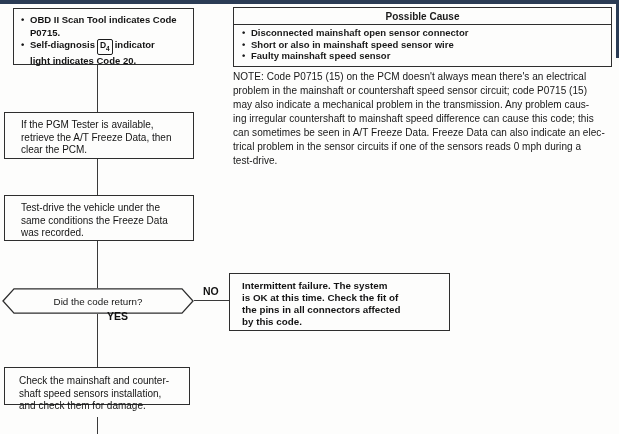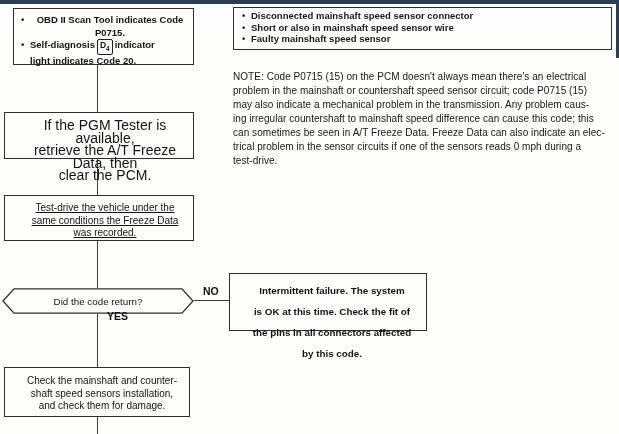--- a/index.html
+++ b/index.html
@@ -16,21 +16,21 @@
 
   .fbox{
     position:absolute;
     background:#fdfdfc;
     border:1.5px solid #2e2e2e;
     box-sizing:border-box;
     font-size:9.5px;
     line-height:12.5px;
     color:#141414;
   }
-  .preline{white-space:pre-line;text-align:center;}
+  .preline{white-space:pre-line;}
   .bold{font-weight:bold;}
 
   
   .bullet-list{margin:0;padding:0;list-style:none;}
   .bullet-item{display:grid;grid-template-columns:9px 1fr;align-items:start;}
   .bullet-mark{font-weight:bold;}
 
   .d4-chip{
     display:inline-block;
     border:1.1px solid #1c1c1c;
@@ -96,24 +96,25 @@
       </div>
       <div class="bullet-item">
         <span class="bullet-mark">•</span>
         <span><span>Self-diagnosis</span><span class="d4-chip"><span>D</span><sub>4</sub></span><span class="preline">indicator
 light indicates Code 20.</span></span>
       </div>
     </div>
   </div>
 
   <div class="pc-table">
+    <div class="pc-header">Possible Cause</div>
     <div class="pc-body">
       <div class="pc-item">
         <span class="bullet-mark">•</span>
-        <span>Disconnected mainshaft speed sensor connector</span>
+        <span>Disconnected mainshaft open sensor connector</span>
       </div>
       <div class="pc-item">
         <span class="bullet-mark">•</span>
         <span>Short or also in mainshaft speed sensor wire</span>
       </div>
       <div class="pc-item">
         <span class="bullet-mark">•</span>
         <span>Faulty mainshaft speed sensor</span>
       </div>
     </div>
@@ -127,40 +128,40 @@
 trical problem in the sensor circuits if one of the sensors reads 0 mph during a
 test-drive.</div>
 
   <div class="vline" style="left:97px;top:65px;height:47px;"></div>
   <div class="vline" style="left:97px;top:159px;height:36px;"></div>
   <div class="vline" style="left:97px;top:241px;height:47px;"></div>
   <div class="vline" style="left:97px;top:314px;height:53px;"></div>
   <div class="vline" style="left:97px;top:417px;height:17px;"></div>
   <div class="hline" style="left:194px;top:300px;width:35px;"></div>
 
-  <div class="fbox preline" style="left:4px;top:112px;width:190px;height:47px;padding:6px 4px 0 16px;font-size:14px;">If the PGM Tester is available,
+  <div class="fbox preline" style="left:4px;top:112px;width:190px;height:47px;padding:6px 4px 0 16px;font-size:10px;">If the PGM Tester is available,
 retrieve the A/T Freeze Data, then
 clear the PCM.</div>
 
-  <div class="fbox preline" style="left:4px;top:195px;width:190px;height:46px;padding:6px 4px 0 16px;font-size:10px;text-decoration:underline;">Test-drive the vehicle under the
+  <div class="fbox preline" style="left:4px;top:195px;width:190px;height:46px;padding:6px 4px 0 16px;font-size:10px;">Test-drive the vehicle under the
 same conditions the Freeze Data
 was recorded.</div>
 
   <div class="hex-wrap">
     <svg width="192" height="26" viewBox="0 0 192 26">
       <polygon points="1,13 12,0.8 180,0.8 191,13 180,25.2 12,25.2" fill="#fdfdfc" stroke="#2e2e2e" stroke-width="1.3"></polygon>
     </svg>
     <div class="hex-label">Did the code return?</div>
   </div>
 
   <div class="branch-label" style="left:203px;top:285px;">NO</div>
   <div class="branch-label" style="left:107px;top:310px;">YES</div>
 
-  <div class="fbox bold preline" style="left:229px;top:273px;width:198px;height:58px;padding:6px 4px 0 12px;font-size:9.8px;line-height:21px;">Intermittent failure. The system
+  <div class="fbox bold preline" style="left:229px;top:273px;width:221px;height:58px;padding:6px 4px 0 12px;font-size:9.8px;line-height:12px;">Intermittent failure. The system
 is OK at this time. Check the fit of
 the pins in all connectors affected
 by this code.</div>
 
-  <div class="fbox preline" style="left:4px;top:367px;width:186px;height:50px;padding:7px 4px 0 14px;font-size:10px;">Check the mainshaft and counter-
+  <div class="fbox preline" style="left:4px;top:367px;width:186px;height:38px;padding:7px 4px 0 14px;font-size:10px;">Check the mainshaft and counter-
 shaft speed sensors installation,
 and check them for damage.</div>
 
 </div>
 
 </body></html>

